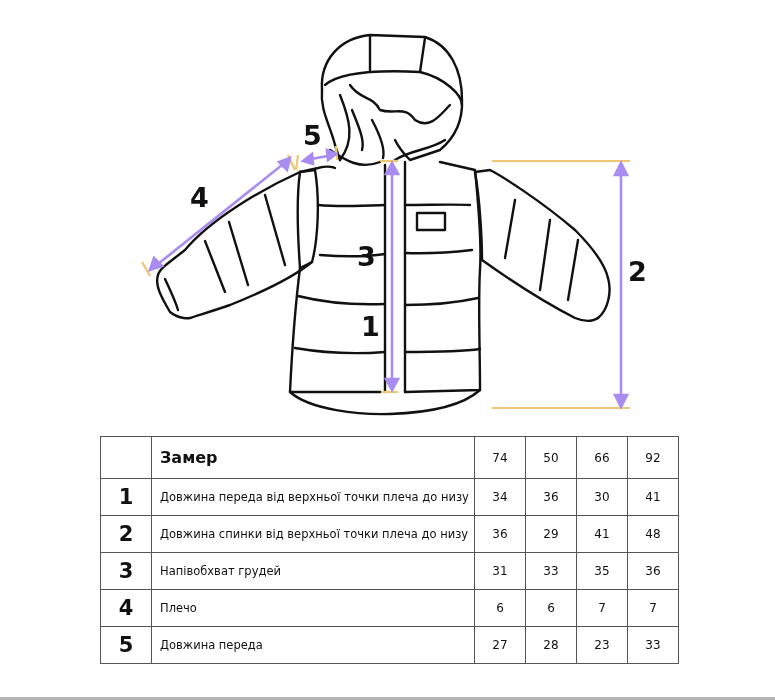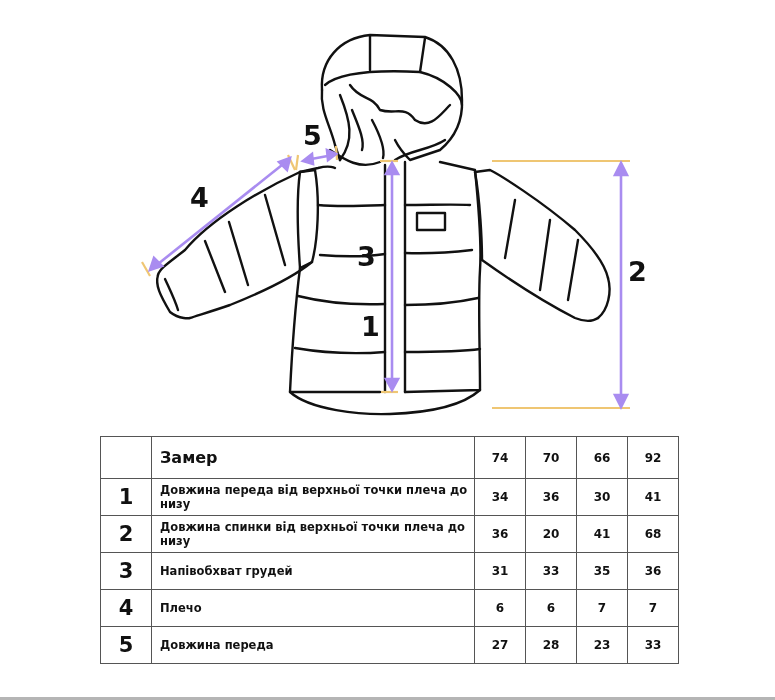--- a/index.html
+++ b/index.html
@@ -1,19 +1,19 @@
 <!DOCTYPE html>
 <html><head>
 <meta charset="utf-8">
 <style>
   html, body { margin:0; padding:0; background:#ffffff; }
   body { width:775px; height:700px; position:relative; overflow:hidden; font-family:"DejaVu Sans", sans-serif; }
   .illustration { position:absolute; left:0; top:0; width:775px; height:430px; }
   .size-table { position:absolute; left:100px; top:436px; border-collapse:collapse; }
-  .size-table td { border:1.5px solid #555; padding:0; color:#111;font-weight:bold; }
+  .size-table td { border:1.5px solid #555; padding:0; color:#111; }
   .size-table tr.header td { height:41px; }
   .size-table tr.row td { height:36px; }
   .col-num { width:50px; text-align:center; font-weight:bold; font-size:21px; }
   .col-label { width:314px; padding-left:8px !important; font-size:11.5px;margin-top:6px; }
   .col-label.title { font-weight:bold; font-size:16px; }
   .col-size { width:50px; text-align:center; font-size:12px; }
   .bottom-rule { position:absolute; left:0; top:697px; width:775px; height:3px; background:#b5b5b5; }
   .dim-label { font-family:"DejaVu Sans", sans-serif; font-weight:bold; font-size:27px; fill:#111; }
 </style>
 </head>
@@ -97,39 +97,39 @@
   <text class="dim-label" x="190" y="207">4</text>
   <text class="dim-label" x="303" y="145">5</text>
 </svg>
 
 <table class="size-table">
   <tbody>
       <tr class="header">
     <td class="col-num"></td>
     <td class="col-label title">Замер</td>
     <td class="col-size">74</td>
-    <td class="col-size">70</td>
+    <td class="col-size">50</td>
     <td class="col-size">66</td>
     <td class="col-size">92</td>
   </tr>
   <tr class="row">
     <td class="col-num">1</td>
     <td class="col-label">Довжина переда від верхньої точки плеча до низу</td>
     <td class="col-size">34</td>
     <td class="col-size">36</td>
     <td class="col-size">30</td>
     <td class="col-size">41</td>
   </tr>
   <tr class="row">
     <td class="col-num">2</td>
     <td class="col-label">Довжина спинки від верхньої точки плеча до низу</td>
     <td class="col-size">36</td>
-    <td class="col-size">20</td>
+    <td class="col-size">29</td>
     <td class="col-size">41</td>
-    <td class="col-size">68</td>
+    <td class="col-size">48</td>
   </tr>
   <tr class="row">
     <td class="col-num">3</td>
     <td class="col-label">Напівобхват грудей</td>
     <td class="col-size">31</td>
     <td class="col-size">33</td>
     <td class="col-size">35</td>
     <td class="col-size">36</td>
   </tr>
   <tr class="row">

